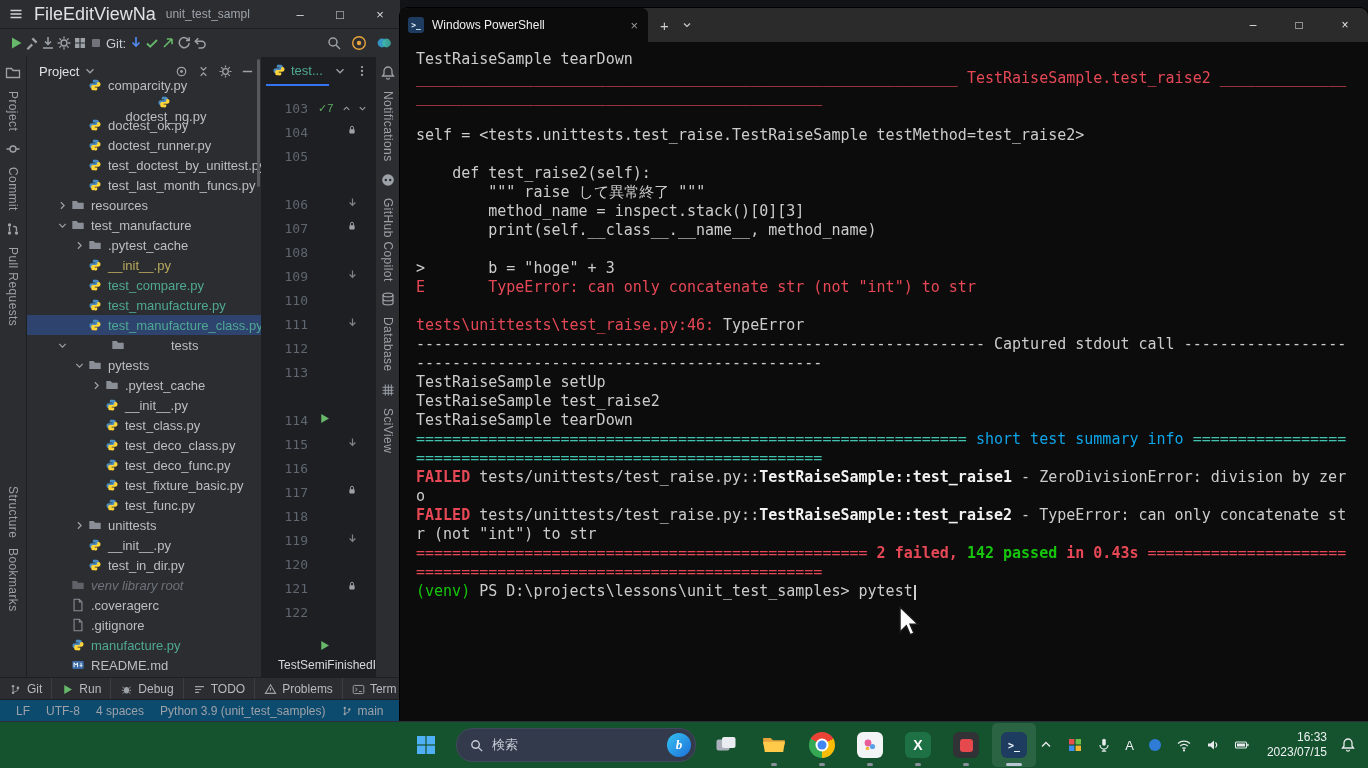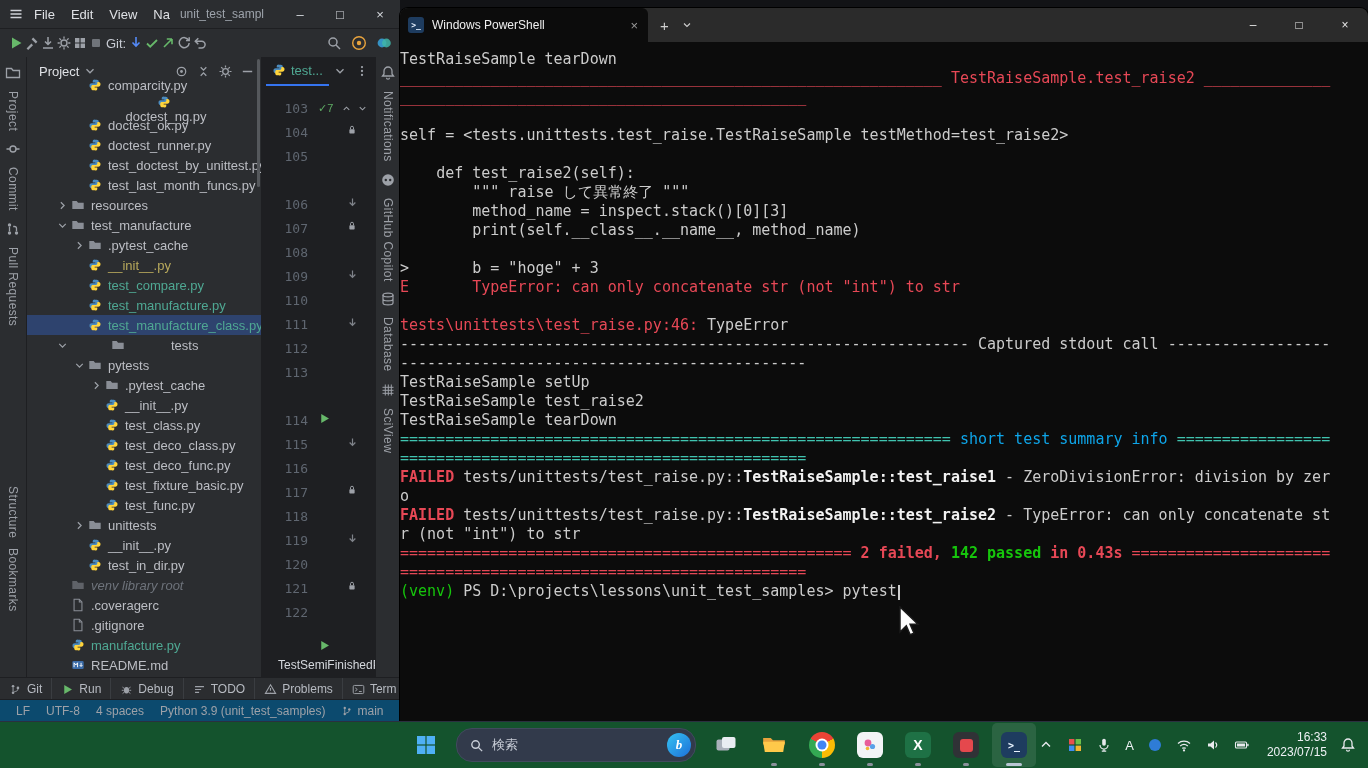--- a/index.html
+++ b/index.html
@@ -3,21 +3,21 @@
 <meta charset="utf-8">
 <style>
   html,body{margin:0;padding:0;width:1368px;height:768px;overflow:hidden;background:#121316;
     font-family:"Liberation Sans",sans-serif;-webkit-font-smoothing:antialiased;}
   #screen{position:relative;width:1368px;height:768px;}
   .icon{display:inline-flex;align-items:center;justify-content:center;line-height:0;}
 
   
   #ide{position:absolute;left:0;top:0;width:400px;height:722px;background:#2b2d30;color:#bcbec4;}
   .ide-titlebar{height:28px;display:flex;align-items:center;padding-left:8px;background:#2b2d30;border-bottom:1px solid #1e1f22;}
-  .ide-menus{display:flex;gap:16px;margin-left:10px;font-size:13px;color:#dfe1e5;white-space:nowrap;overflow:hidden;}
+  .ide-menus{display:flex;margin-left:10px;font-size:18px;color:#dfe1e5;white-space:nowrap;overflow:hidden;}
   .ide-menus span{cursor:default;}
   .ide-title{margin-left:10px;font-size:12px;color:#9da3ab;white-space:nowrap;overflow:hidden;flex:1;}
   .win-controls{display:flex;height:100%;}
   .win-btn{width:40px;height:100%;display:flex;align-items:center;justify-content:center;color:#d6d9de;font-size:13px;}
   .ide-toolbar{height:28px;display:flex;align-items:center;gap:0;padding:0 8px;border-bottom:1px solid #1e1f22;}
   .git-label{font-size:13px;color:#c8ccd4;margin:0 2px;}
   .tb-right{margin-left:auto;display:flex;gap:9px;align-items:center;}
   .ide-main{position:absolute;top:57px;bottom:44px;left:0;right:0;display:flex;}
   .tool-strip{width:26px;background:#2b2d30;display:flex;flex-direction:column;align-items:center;padding-top:8px;gap:10px;}
   .tool-strip.left{border-right:1px solid #1e1f22;}
@@ -54,21 +54,21 @@
   
   #term{position:absolute;left:400px;top:8px;width:968px;height:714px;background:#0c0c0c;border-radius:8px 8px 0 0;overflow:hidden;box-shadow:0 0 0 1px #000;}
   .term-titlebar{height:34px;background:#2b2b2b;display:flex;align-items:center;}
   .term-tab{width:232px;height:34px;background:#0c0c0c;display:flex;align-items:center;gap:8px;padding:0 8px;border-radius:6px 6px 0 0;font-size:12px;color:#efefef;}
   .ps-ico{width:16px;height:16px;border-radius:3px;background:#1e3c5f;color:#e8f2ff;font:bold 8px "DejaVu Sans Mono",monospace;display:flex;align-items:center;justify-content:center;flex:none;}
   .term-tab .ttitle{flex:1;white-space:nowrap;overflow:hidden;}
   .tab-close{color:#9a9a9a;font-size:13px;padding:0 2px;}
   .tt-btn{color:#cfcfcf;font-size:15px;margin-left:12px;display:inline-flex;align-items:center;}
   .term-wincontrols{margin-left:auto;display:flex;height:100%;}
   .term-wincontrols .win-btn{width:46px;color:#e6e6e6;font-size:12px;}
-  .term-body{padding:8px 0 0 0;cursor:text;}
+  .term-body{padding:8px 0 0 16px;cursor:text;}
   .term-text{width:932px;font-family:"DejaVu Sans Mono",monospace;font-size:15px;line-height:19px;color:#cccccc;}
   .tline{white-space:pre-wrap;word-break:break-all;min-height:19px;}
   .caret{display:inline-block;width:2px;height:15px;background:#cccccc;vertical-align:text-bottom;margin-left:1px;}
 
   
   #taskbar{position:absolute;left:0;bottom:0;width:1368px;height:46px;background:#14532d;display:flex;align-items:center;border-top:1px solid #2a3040;}
   .tb-center{display:flex;align-items:center;margin-left:404px;gap:8px;}
   .tb-app{width:44px;height:44px;display:flex;align-items:center;justify-content:center;position:relative;border-radius:5px;}
   .tb-app.active{background:rgba(255,255,255,.10);}
   .tb-app .pill{position:absolute;bottom:1px;left:50%;transform:translateX(-50%);width:6px;height:3px;border-radius:2px;background:#8a909a;}

